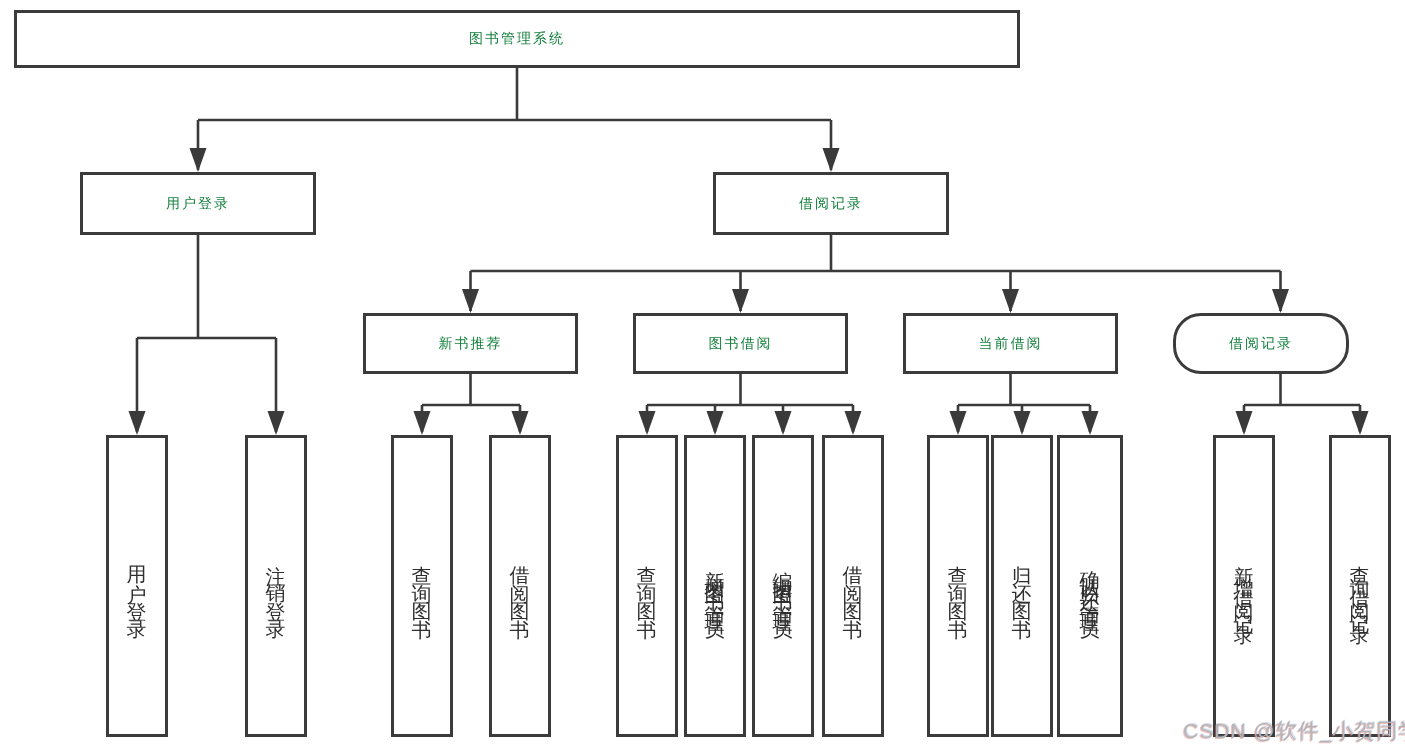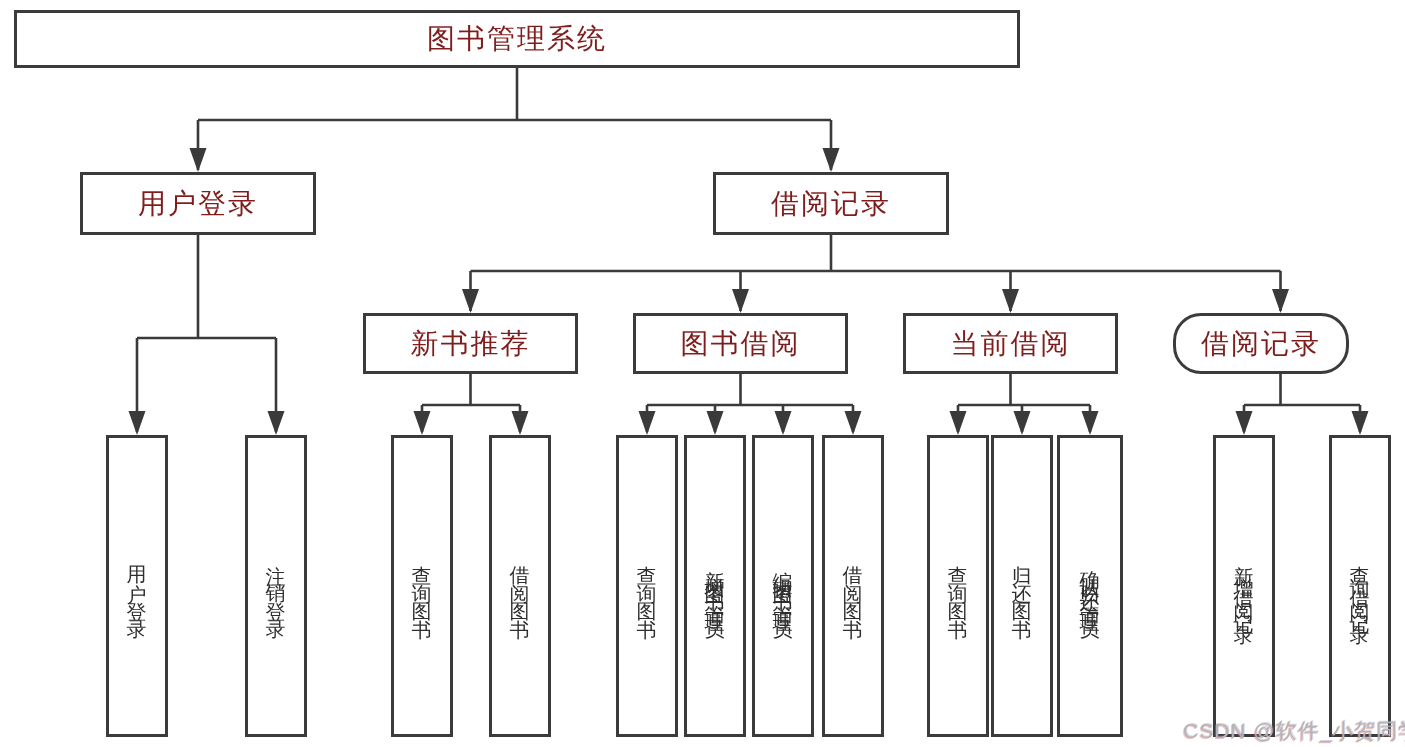--- a/index.html
+++ b/index.html
@@ -20,23 +20,23 @@
   .node {
     position: absolute;
     background: #ffffff;
     border: 3px solid #3b3b3b;
     box-sizing: border-box;
     display: flex;
     align-items: center;
     justify-content: center;
   }
   .h-label {
-    font-size: 28px;
+    font-size: 14px;
     letter-spacing: 2px;
-    color: #7f1d1d;
+    color: #15803d;
     white-space: nowrap;
   }
   .tall .v-label {
     writing-mode: vertical-rl;
     text-orientation: mixed;
     font-size: 20px;
     color: #2e2e2e;
     line-height: 1.0;
     white-space: nowrap;
   }

